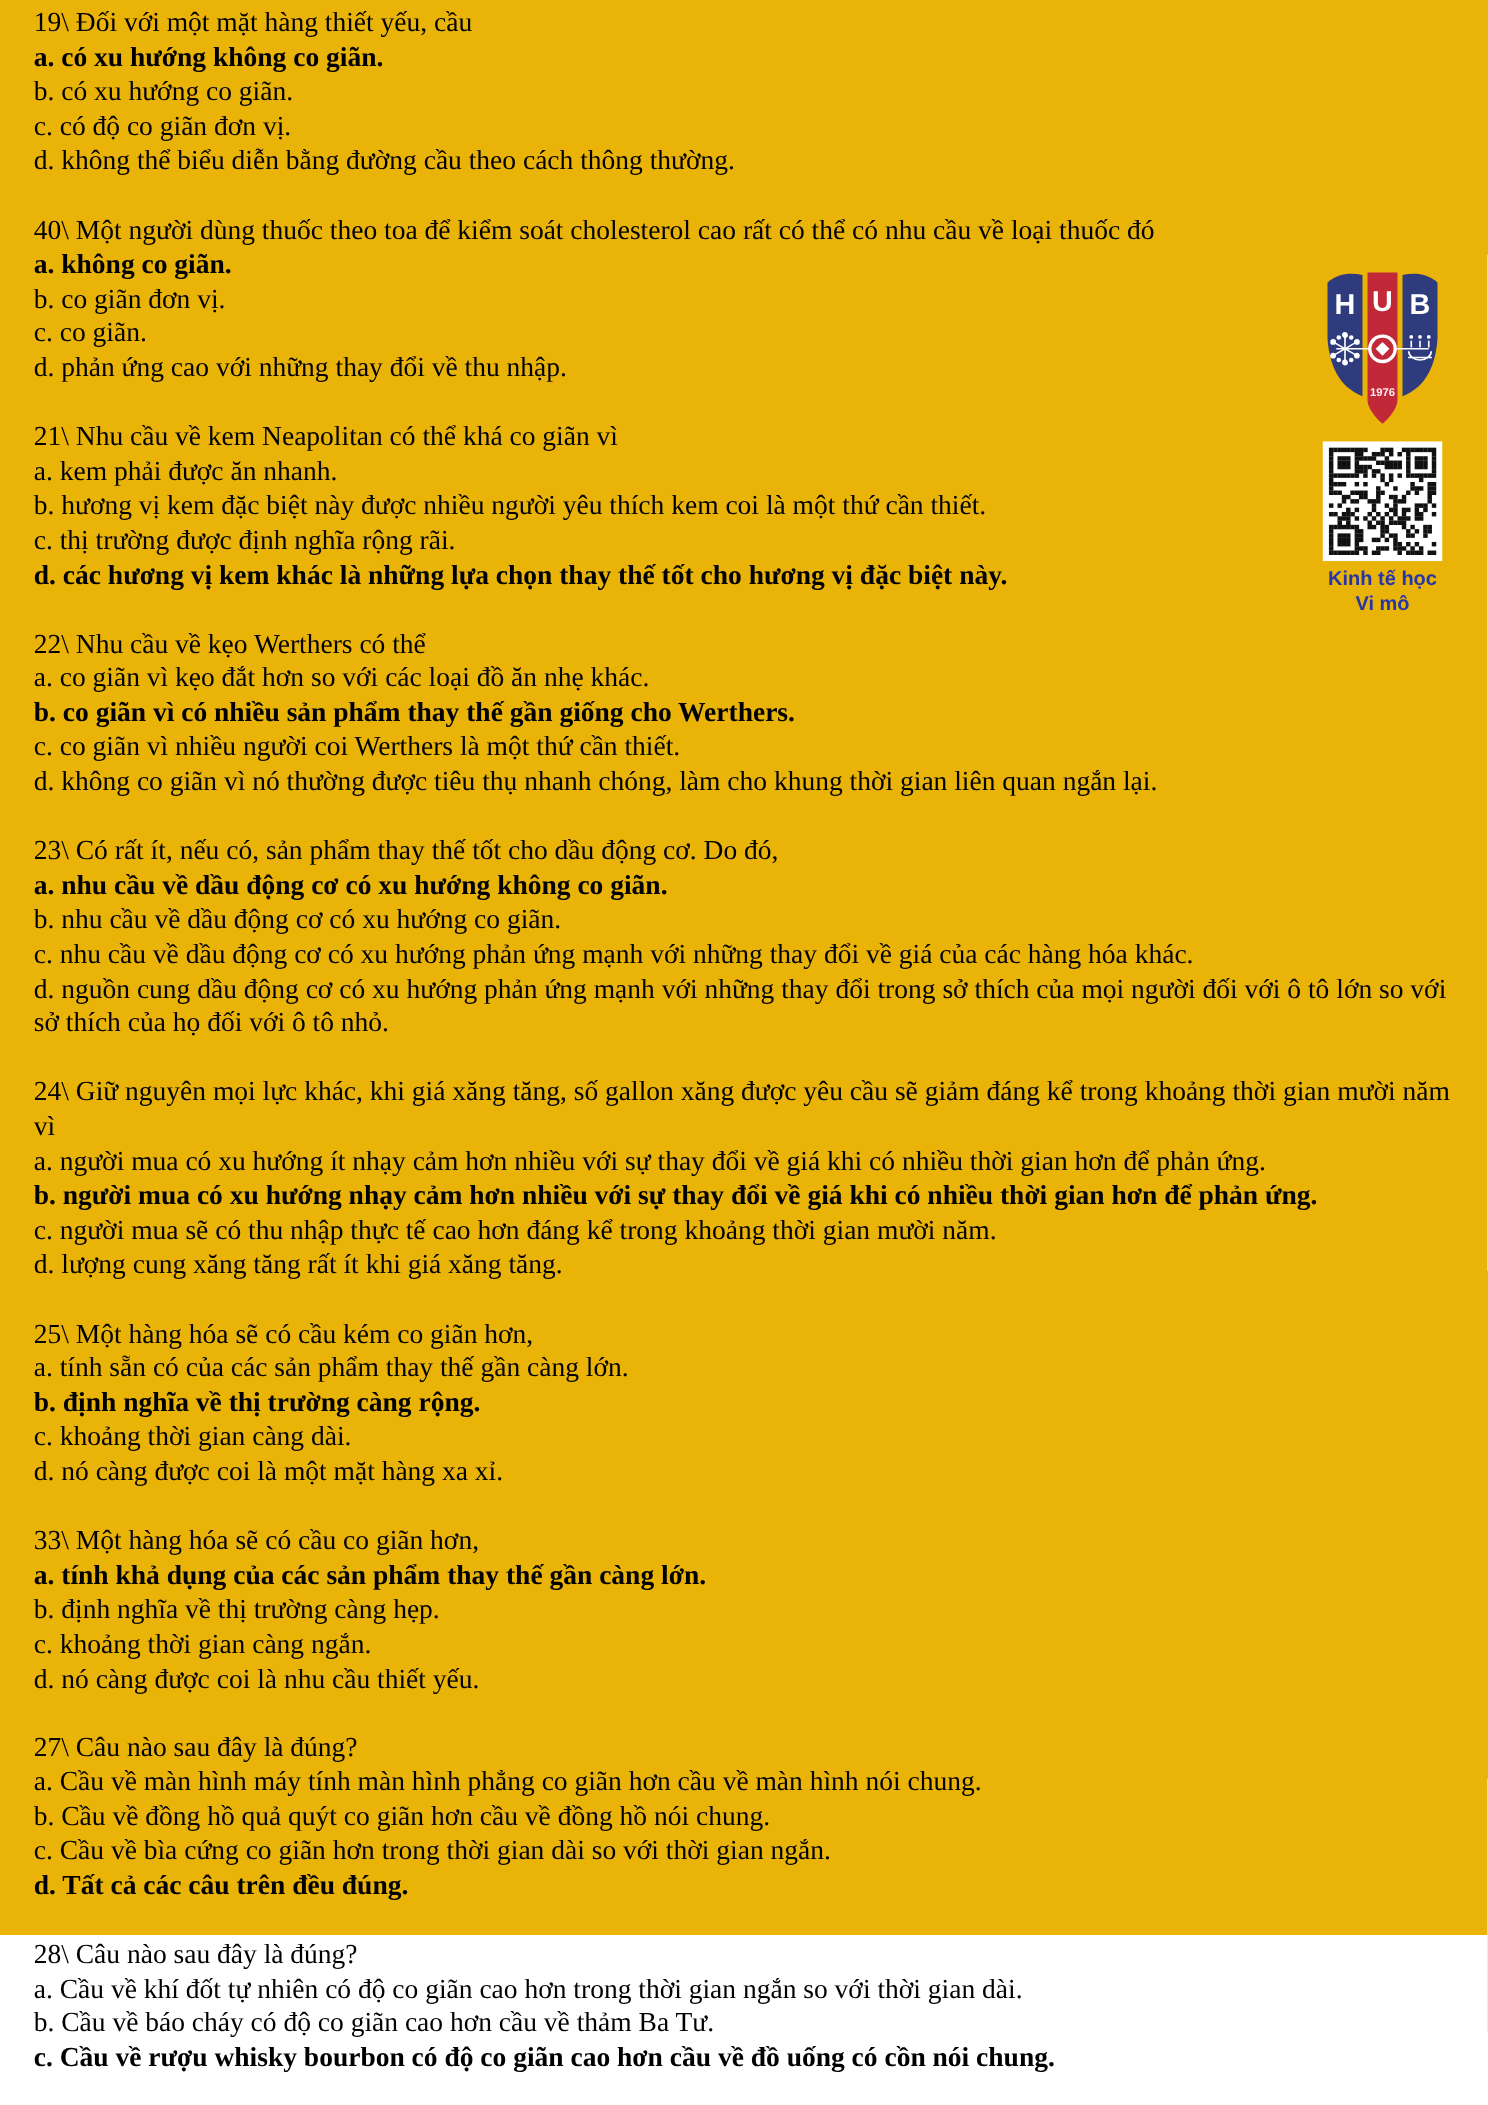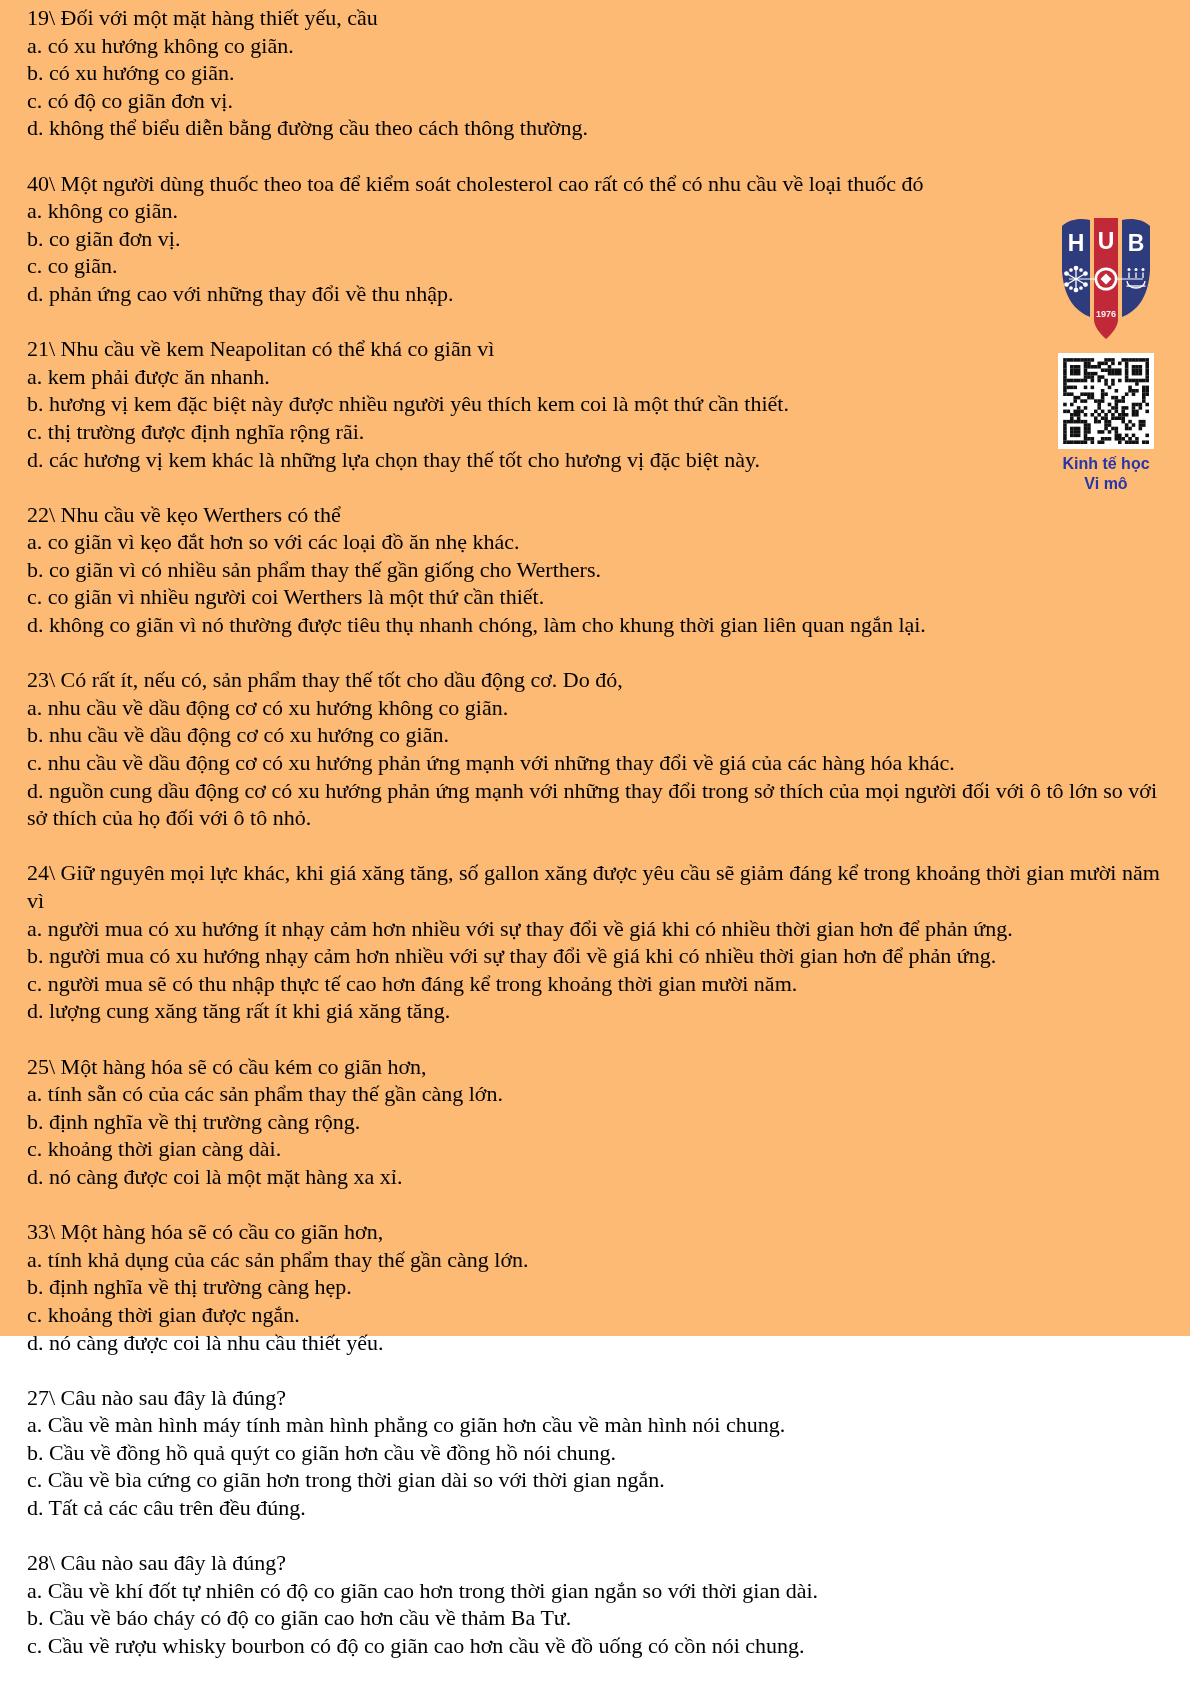--- a/index.html
+++ b/index.html
@@ -3,36 +3,36 @@
 <meta charset="utf-8">
 <style>
   html, body {
     margin: 0; padding: 0;
     background: #ffffff;
     width: 1190px; height: 1684px;
     overflow: hidden;
   }
   .page {
     position: relative;
-    width: 1190px; height: 1336px;
-    background: #fdba74;
+    width: 1190px; height: 1548px;
+    background: #eab308;
     font-family: "Liberation Serif", "DejaVu Serif", serif;
     font-size: 22px;
     line-height: 27.6px;
     color: #000000;
   }
   .content {
     position: absolute;
     left: 27px; top: 4px;
     width: 1140px;
   }
   .q-block { margin: 0 0 27.6px 0; }
   .q-block:last-child { margin-bottom: 0; }
   .line { white-space: normal; }
-  .correct { font-weight: 400; }
+  .correct { font-weight: 700; }
   .branding {
     position: absolute;
     left: 1052px; top: 213px;
     width: 108px;
     text-align: center;
   }
   .logo-svg { display: block; margin: 0 auto; width: 92px; height: 136px; }
   .qr-svg { display: block; margin: 4px auto 0 auto; width: 96px; height: 96px; }
   .caption {
     margin-top: 5px;
@@ -108,21 +108,21 @@
         <div class="line q-text">25\ Một hàng hóa sẽ có cầu kém co giãn hơn,</div>
         <div class="line opt">a. tính sẵn có của các sản phẩm thay thế gần càng lớn.</div>
         <div class="line opt correct">b. định nghĩa về thị trường càng rộng.</div>
         <div class="line opt">c. khoảng thời gian càng dài.</div>
         <div class="line opt">d. nó càng được coi là một mặt hàng xa xỉ.</div>
       </div>
       <div class="q-block">
         <div class="line q-text">33\ Một hàng hóa sẽ có cầu co giãn hơn,</div>
         <div class="line opt correct">a. tính khả dụng của các sản phẩm thay thế gần càng lớn.</div>
         <div class="line opt">b. định nghĩa về thị trường càng hẹp.</div>
-        <div class="line opt">c. khoảng thời gian được ngắn.</div>
+        <div class="line opt">c. khoảng thời gian càng ngắn.</div>
         <div class="line opt">d. nó càng được coi là nhu cầu thiết yếu.</div>
       </div>
       <div class="q-block">
         <div class="line q-text">27\ Câu nào sau đây là đúng?</div>
         <div class="line opt">a. Cầu về màn hình máy tính màn hình phẳng co giãn hơn cầu về màn hình nói chung.</div>
         <div class="line opt">b. Cầu về đồng hồ quả quýt co giãn hơn cầu về đồng hồ nói chung.</div>
         <div class="line opt">c. Cầu về bìa cứng co giãn hơn trong thời gian dài so với thời gian ngắn.</div>
         <div class="line opt correct">d. Tất cả các câu trên đều đúng.</div>
       </div>
       <div class="q-block">

